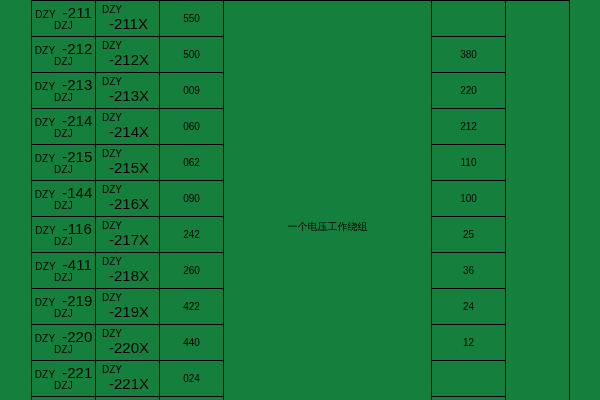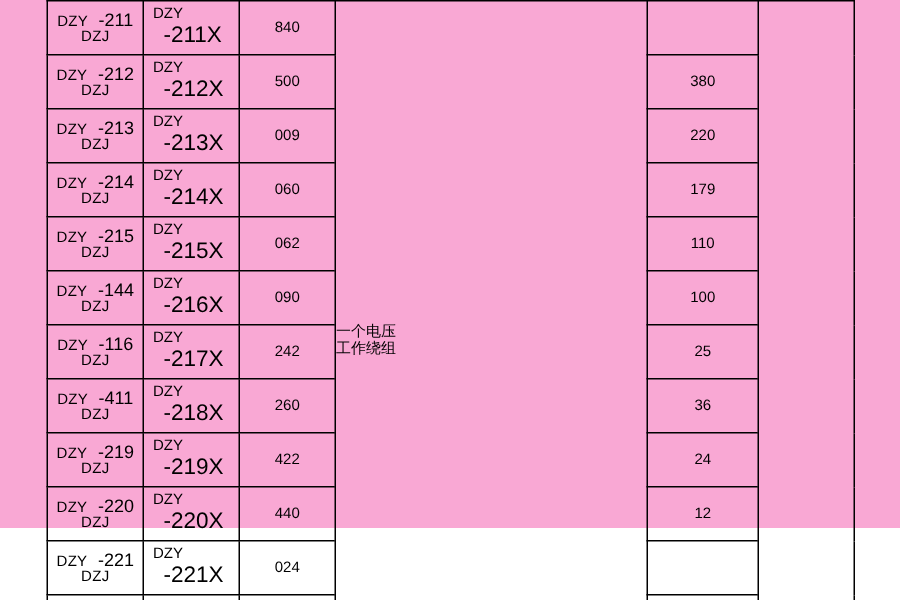--- a/index.html
+++ b/index.html
@@ -10,22 +10,22 @@
   body {
     width: 600px;
     height: 400px;
     font-family: "Liberation Sans", sans-serif;
     color: #000000;
     overflow: hidden;
   }
   .page {
     position: relative;
     width: 600px;
-    height: 352px;
-    background: #f9a8d4;
+    height: 400px;
+    background: #15803d;
   }
   table.spec-table {
     position: absolute;
     left: 31px;
     top: 0px;
     border-collapse: collapse;
     table-layout: fixed;
     width: 538px;
   }
   table.spec-table td {
@@ -62,21 +62,21 @@
     display: flex;
     align-items: baseline;
     justify-content: center;
     white-space: nowrap;
   }
   .model-line .pfx {
     font-size: 10px;
     letter-spacing: 0.2px;
   }
   .model-line .sfx {
-    font-size: 12px;
+    font-size: 15px;
     margin-left: 7px;
   }
   .model-top {
     margin-bottom: 0px;
   }
   .alt-cell {
     height: 35px;
   }
   .alt-inner {
     display: flex;
@@ -105,23 +105,23 @@
     font-size: 10px;
   }
   .mid-cell {
     vertical-align: middle;
     text-align: center;
     font-size: 10.5px;
     line-height: 1.9;
   }
   .mid-inner {
     display: flex;
-    flex-direction: column;
+    flex-direction: row;
     justify-content: center;
-    align-items: flex-start;
+    align-items: flex-end;
     margin-top: 21px;
   }
   .volt-cell {
     font-size: 10px;
     vertical-align: middle;
   }
   .last-cell {
     font-size: 10px;
   }
   .blank { }
@@ -152,21 +152,21 @@
               <span class="pfx">DZJ</span>
             </div>
           </div>
         </td>
         <td class="alt-cell">
           <div class="alt-inner">
             <div class="alt-line1">DZY</div>
             <div class="alt-line2"><span class="alt-code">-211X</span></div>
           </div>
         </td>
-        <td class="code-cell row-cell">840</td>
+        <td class="code-cell row-cell">550</td>
         <td class="mid-cell" rowspan="12">
           <div class="mid-inner">
             <span>一个电压</span>
             <span>工作绕组</span>
           </div>
         </td>
         <td class="volt-cell row-cell"></td>
         <td class="last-cell row-cell blank" rowspan="12"></td>
       </tr>
 
@@ -226,21 +226,21 @@
             </div>
           </div>
         </td>
         <td class="alt-cell">
           <div class="alt-inner">
             <div class="alt-line1">DZY</div>
             <div class="alt-line2"><span class="alt-code">-214X</span></div>
           </div>
         </td>
         <td class="code-cell row-cell">060</td>
-        <td class="volt-cell row-cell">179</td>
+        <td class="volt-cell row-cell">212</td>
       </tr>
 
       <tr>
         <td class="model-cell">
           <div class="model-inner">
             <div class="model-line model-top">
               <span class="pfx">DZY</span>
               <span class="sfx">-215</span>
             </div>
             <div class="model-line">

